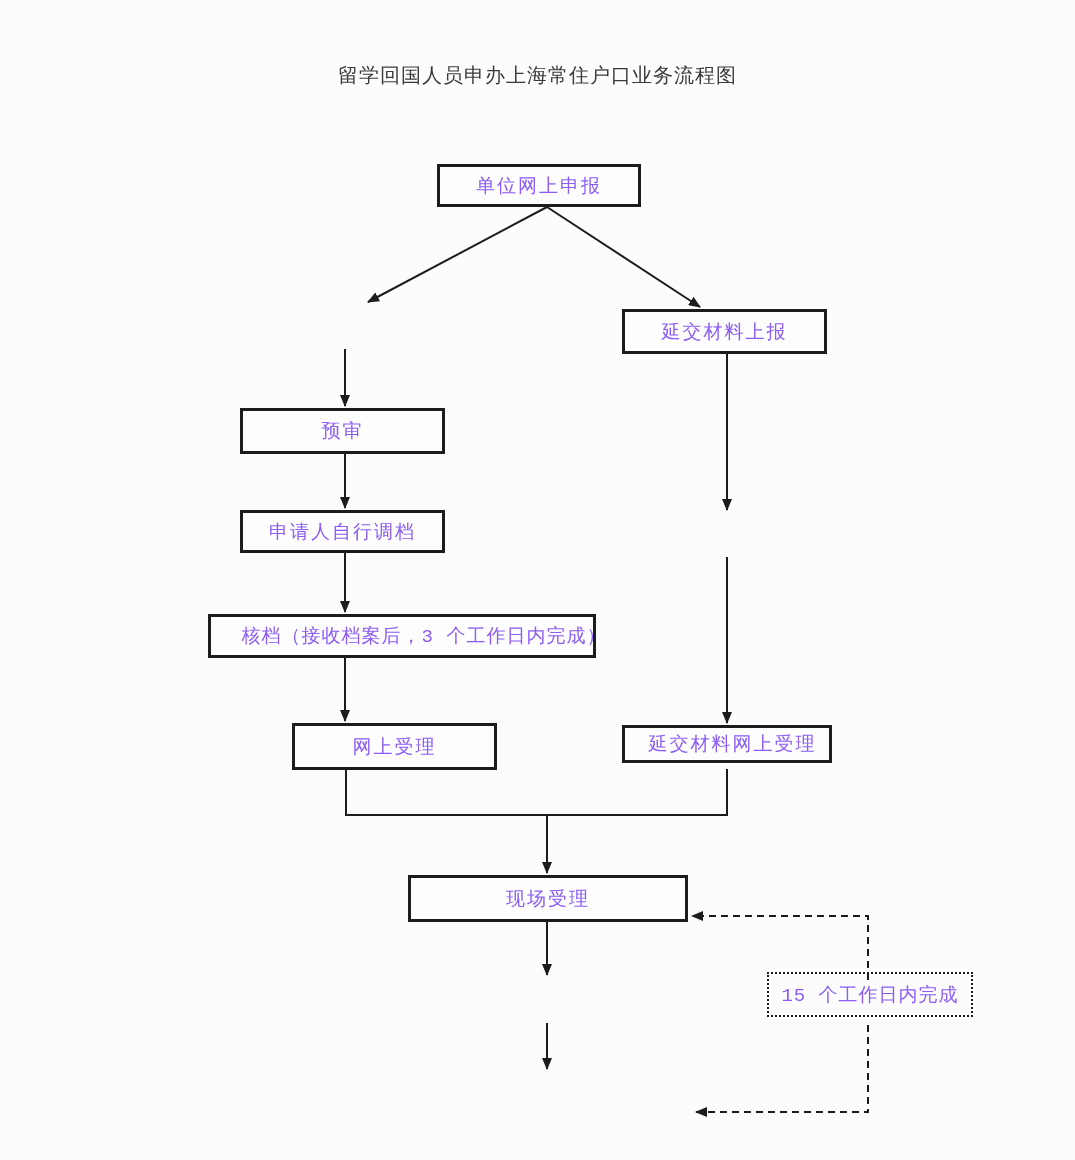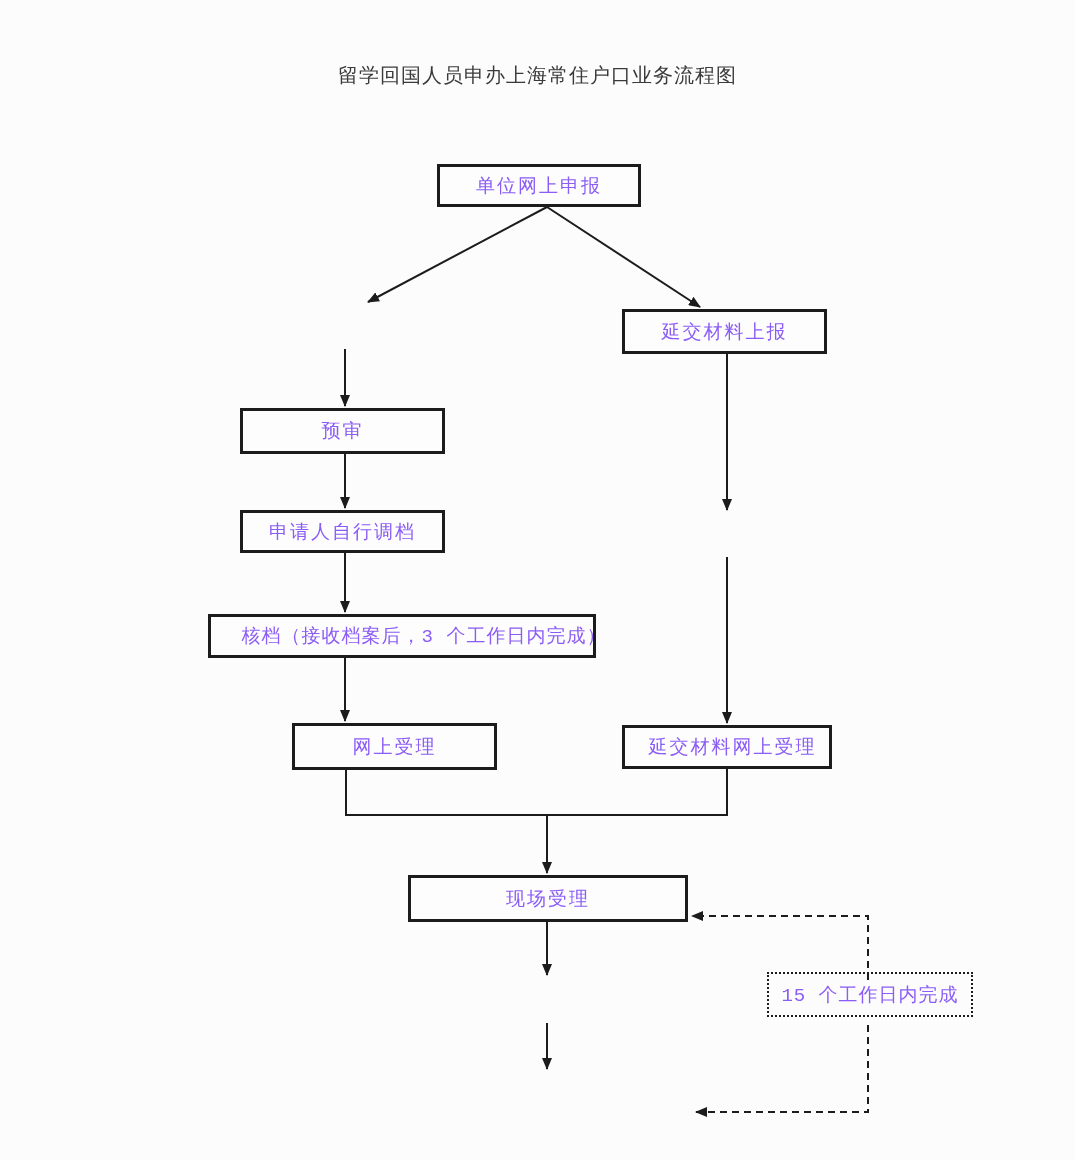--- a/index.html
+++ b/index.html
@@ -46,21 +46,21 @@
     background:transparent;
   }
   #n-unit-declare    { left:437px; top:164px;  width:204px; height:43px; }
   #n-non-delayed     { left:241px; top:307px;  width:206px; height:42px; }
   #n-pre-review      { left:240px; top:408px;  width:205px; height:46px; }
   #n-self-archive    { left:240px; top:510px;  width:205px; height:43px; }
   #n-archive-check   { left:208px; top:614px;  width:388px; height:44px; letter-spacing:1px;padding-left:44px; }
   #n-online-accept   { left:245px; top:723px;  width:205px; height:47px;margin-left:47px; }
   #n-delayed-submit  { left:622px; top:309px;  width:205px; height:45px; }
   #n-delayed-pre     { left:625px; top:512px;  width:205px; height:45px; }
-  #n-delayed-online  { left:622px; top:725px;  width:210px; height:44px;padding-left:11px; }
+  #n-delayed-online  { left:622px; top:725px;  width:210px; height:38px;padding-left:11px; }
   #n-onsite          { left:408px; top:875px;  width:280px; height:47px; }
   #n-first-review    { left:407px; top:977px;  width:283px; height:46px; letter-spacing:1px; }
   #n-final-review    { left:407px; top:1071px; width:285px; height:46px; letter-spacing:1px; }
   #n-deadline        { left:767px; top:972px;  width:206px; height:45px; letter-spacing:1px; }
 </style>
 </head>
 <body>
 
 <div class="canvas">
 

